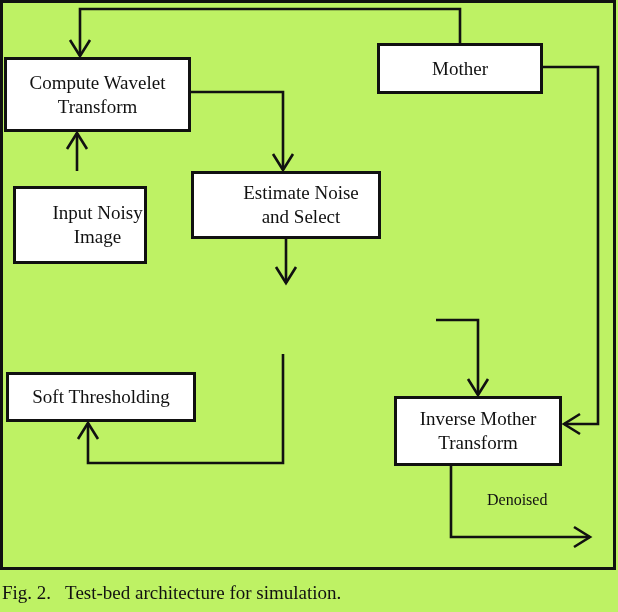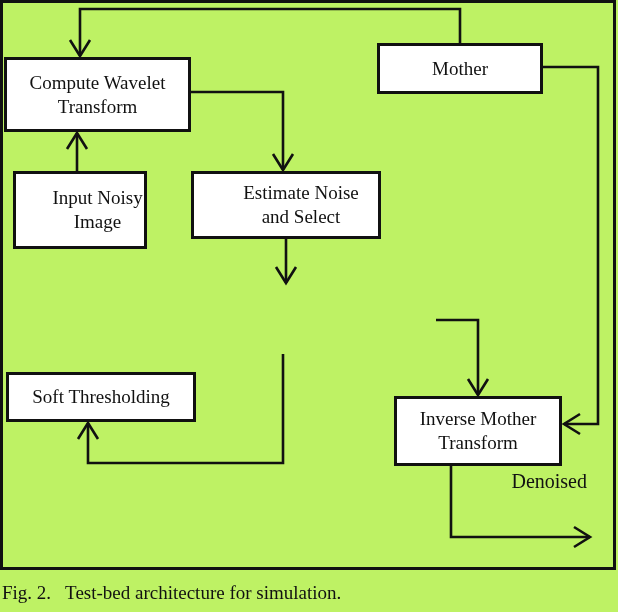--- a/index.html
+++ b/index.html
@@ -32,31 +32,31 @@
     display: flex;
     align-items: center;
     justify-content: center;
     text-align: center;
     font-size: 19px;
     line-height: 24px;
     white-space: pre-line;
   }
   .node-compute  { left: 4px;   top: 57px;  width: 187px; height: 75px; }
   .node-mother   { left: 377px; top: 43px;  width: 166px; height: 51px; }
-  .node-input    { left: 13px;  top: 171px; width: 134px; height: 78px; padding-left: 35px; }
+  .node-input    { left: 13px;  top: 186px; width: 134px; height: 78px; padding-left: 35px; }
   .node-estimate { left: 191px; top: 171px; width: 190px; height: 68px; padding-left: 30px; }
   .node-threshold{ left: 192px; top: 284px; width: 244px; height: 70px; }
   .node-soft     { left: 6px;   top: 372px; width: 190px; height: 50px; }
   .node-inverse  { left: 394px; top: 396px; width: 168px; height: 70px; }
   .output-label {
     position: absolute;
-    left: 487px; top: 470px;
+    left: 487px; top: 491px;
     width: 100px;
-    font-size: 20px;
-    text-align: right;
+    font-size: 16px;
+    text-align: left;
     white-space: nowrap;
   }
   .caption {
     position: absolute;
     left: 2px; top: 582px;
     font-size: 19px;
     white-space: nowrap;
   }
   .caption .fig-label { margin-right: 14px; }
 </style>

